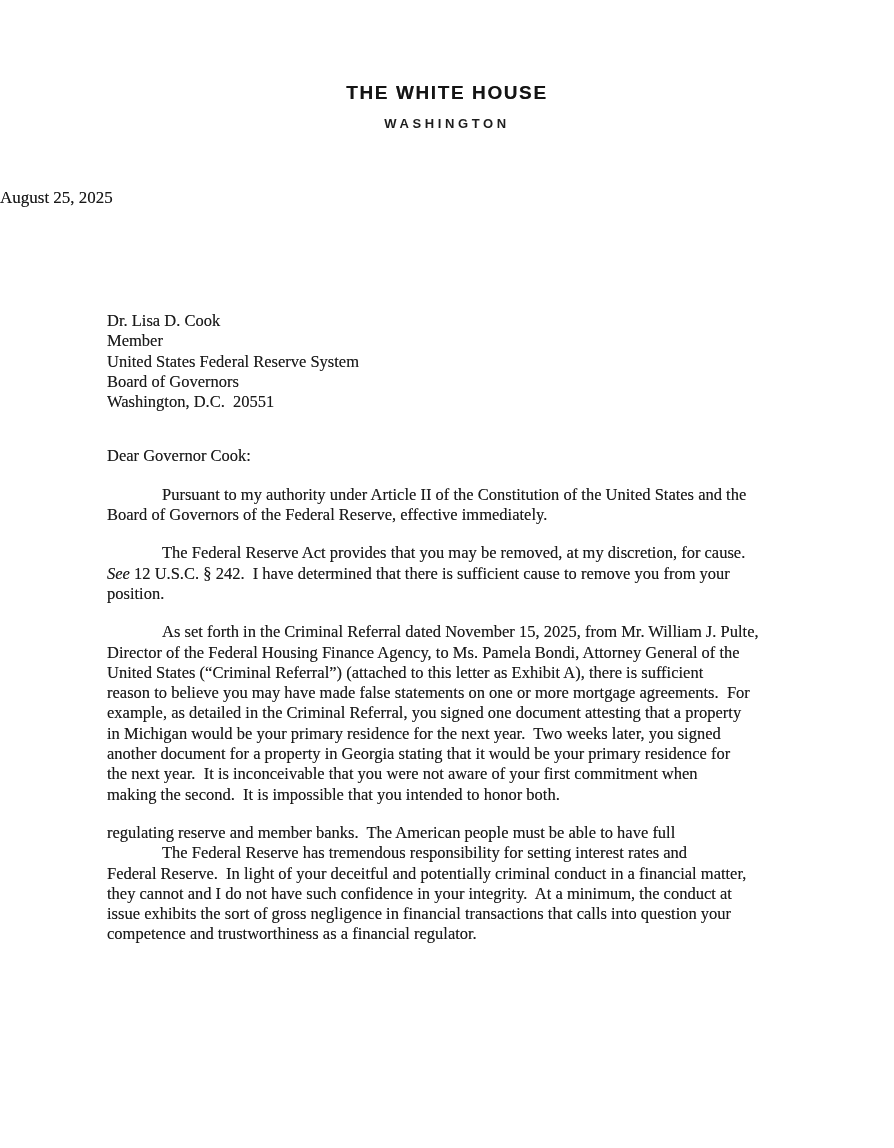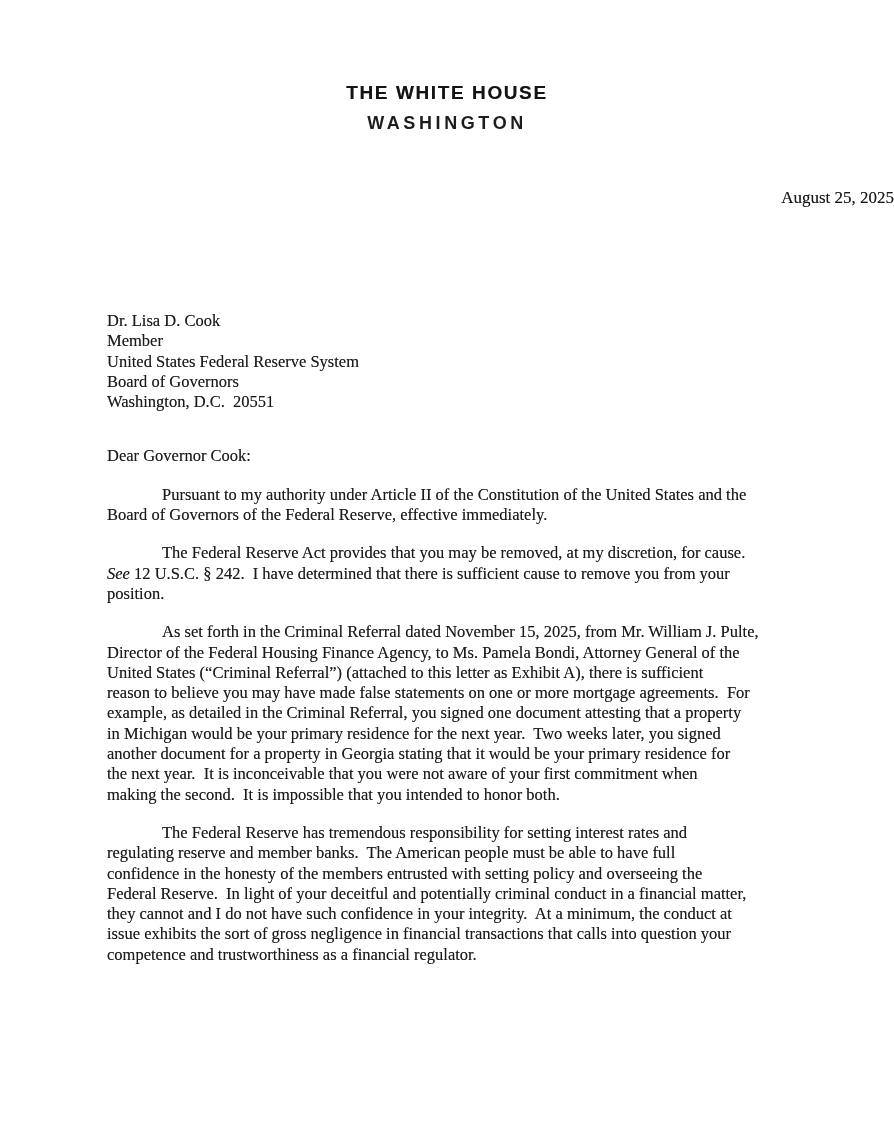--- a/index.html
+++ b/index.html
@@ -27,29 +27,29 @@
     font-size: 19px;
     letter-spacing: 1.6px;
     line-height: 22px;
     color: #141414;
     text-shadow: 0 0 0.5px rgba(20,20,20,0.6);
   }
   .lh-subtitle {
     margin-top: 12px;
     font-family: "Liberation Sans", "DejaVu Sans", sans-serif;
     font-weight: 700;
-    font-size: 18px;
+    font-size: 13px;
     letter-spacing: 3.6px;
     line-height: 15px;
     color: #1d1d1d;
   }
   
   .date-line {
     margin-top: 56px;
-    text-align: right;
+    text-align: left;
     font-size: 17px;
     line-height: 21px;
     color: #181818;
   }
   
   .content {
     margin-left: 107px;
     width: 700px;
     font-size: 16.5px;
     line-height: 20.3px;
@@ -123,23 +123,22 @@
       <div class="line">United States (“Criminal Referral”) (attached to this letter as Exhibit A), there is sufficient</div>
       <div class="line">reason to believe you may have made false statements on one or more mortgage agreements.  For</div>
       <div class="line">example, as detailed in the Criminal Referral, you signed one document attesting that a property</div>
       <div class="line">in Michigan would be your primary residence for the next year.  Two weeks later, you signed</div>
       <div class="line">another document for a property in Georgia stating that it would be your primary residence for</div>
       <div class="line">the next year.  It is inconceivable that you were not aware of your first commitment when</div>
       <div class="line">making the second.  It is impossible that you intended to honor both.</div>
     </div>
 
     <div class="para">
+      <div class="line">regulating reserve and member banks.  The American people must be able to have full</div>
       <div class="line first">The Federal Reserve has tremendous responsibility for setting interest rates and</div>
-      <div class="line">regulating reserve and member banks.  The American people must be able to have full</div>
-      <div class="line">confidence in the honesty of the members entrusted with setting policy and overseeing the</div>
       <div class="line">Federal Reserve.  In light of your deceitful and potentially criminal conduct in a financial matter,</div>
       <div class="line">they cannot and I do not have such confidence in your integrity.  At a minimum, the conduct at</div>
       <div class="line">issue exhibits the sort of gross negligence in financial transactions that calls into question your</div>
       <div class="line">competence and trustworthiness as a financial regulator.</div>
     </div>
 
   </div>
 
   <div class="smudge">
     

